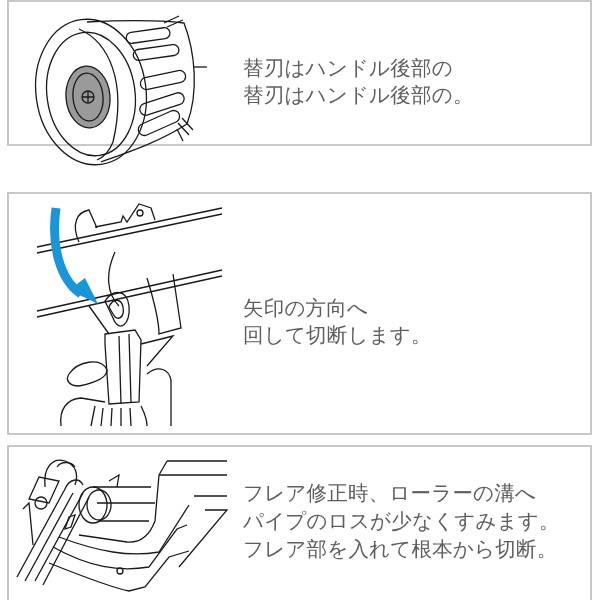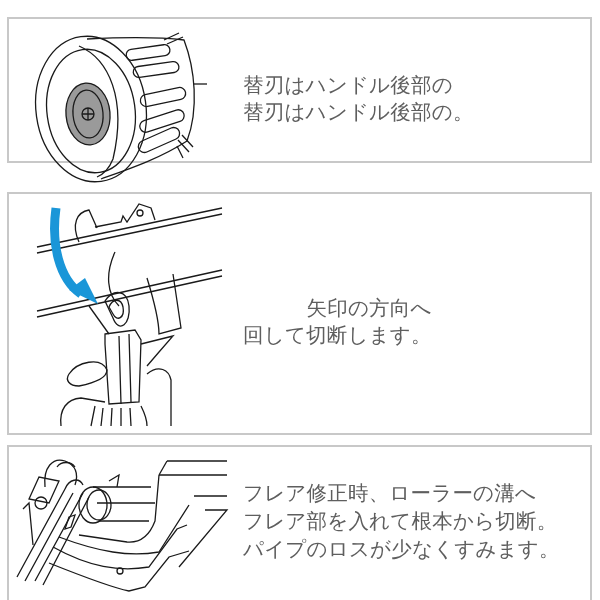--- a/index.html
+++ b/index.html
@@ -1,28 +1,28 @@
 <!DOCTYPE html>
 <html><head>
 <meta charset="utf-8">
 <style>
   html, body { margin: 0; padding: 0; background: #ffffff; }
   body { width: 600px; height: 600px; position: relative; overflow: hidden;
          font-family: "DejaVu Sans", "Liberation Sans", sans-serif; }
   .panel { position: absolute; left: 7px; width: 585px; box-sizing: border-box;
            border: 2px solid #c8c8c8; background: #ffffff; }
-  #p1 { top: 17px; height: 146px; }
+  #p1 { top: 0; height: 146px; }
   #p2 { top: 192px; height: 243px; }
   #p3 { top: 445px; height: 165px; }
   .illus { position: absolute; left: 0; top: 0; }
   .caption { position: absolute; color: #5e5e5e; font-size: 20.5px;
              line-height: 27px; white-space: nowrap; letter-spacing: 0.2px; }
   .caption div { display: block; }
   #p1 .caption { left: 234px; top: 53px; }
-  #p2 .caption { left: 234px; top: 101px; text-align: right; }
+  #p2 .caption { left: 234px; top: 101px; }
   #p3 .caption { left: 234px; top: 32px; line-height: 28px; }
 </style>
 </head>
 <body>
 
 <div class="panel" id="p1">
   <svg class="illus" width="230" height="170" viewBox="0 0 230 170" fill="none" stroke="#1a1a1a" stroke-width="1.3">
 
     <path d="M78 20 C 120 18, 150 18, 175 21 C 186 50, 190 90, 178 122 C 150 140, 120 150, 92 160"></path>
 
@@ -114,16 +114,16 @@
     <path d="M56 42 C 60 32, 70 30, 74 38"></path>
 
     <path d="M50 90 C 90 105, 120 110, 150 105 L 180 58"></path>
     <path d="M44 100 C 80 120, 110 125, 140 120 L 168 82 L 178 78"></path>
     <path d="M40 116 C 70 128, 100 140, 120 144 L 136 140 L 160 110 L 180 104"></path>
     <circle cx="111" cy="124" r="3"></circle>
     <path d="M60 70 L 66 68 L 62 80 L 56 82 Z"></path>
   </svg>
   <div class="caption">
     <div>フレア修正時、ローラーの溝へ</div>
+    <div>パイプのロスが少なくすみます。</div>
     <div>フレア部を入れて根本から切断。</div>
-    <div>パイプのロスが少なくすみます。</div>
   </div>
 </div>
 
 </body></html>

